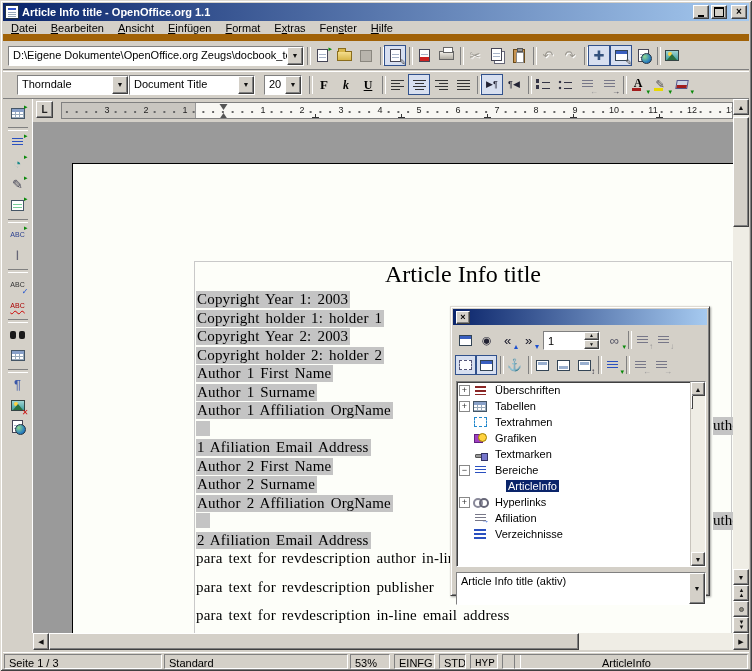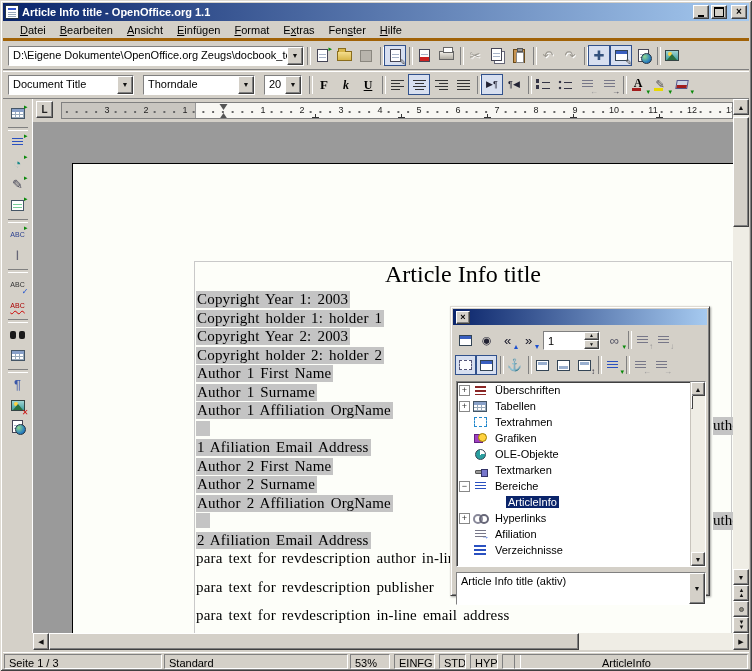--- a/index.html
+++ b/index.html
@@ -21,21 +21,21 @@
   .cap-btn { width:16px; height:14px; margin-left:2px; background:#d4d0c8; display:flex; align-items:center;
     justify-content:center; font-size:9px; font-weight:bold; color:#000;
     border:1px solid; border-color:#fff #404040 #404040 #fff; box-shadow: inset -1px -1px 0 #808080; }
   .cap-btn.close { margin-left:4px; }
   .cap-min::before { content:""; width:6px; height:2px; background:#000; margin-top:7px; }
   .cap-max::before { content:""; width:8px; height:7px; border:1px solid #000; border-top-width:2px; }
   .cap-x { font-size:10px; line-height:10px; }
 
   
   .menubar { position:absolute; left:3px; top:22px; width:746px; height:19px; display:flex; align-items:center;
-    padding-left:10px; border-bottom:3px solid #a16207; }
+    padding-left:1px; border-bottom:7px solid #a16207; }
   .menu-item { padding:2px 7px; white-space:nowrap; }
   .menu-item u { text-decoration:underline; }
 
   
   .funcbar { position:absolute; left:3px; top:42px; width:746px; height:28px; display:flex; align-items:center;
     padding-left:5px; border-bottom:1px solid #808080; }
   .objbar  { position:absolute; left:3px; top:71px; width:746px; height:28px; display:flex; align-items:center;
     padding-left:5px; border-bottom:1px solid #808080; box-shadow:0 1px 0 #fff inset; }
 
   .sunken { border:1px solid; border-color:#808080 #fff #fff #808080; box-shadow: inset 1px 1px 0 #404040; background:#fff; }
@@ -226,21 +226,21 @@
 
   
   .statusbar { position:absolute; left:3px; top:652px; width:746px; height:17px; border-top:1px solid #fff; }
   .st-cell { position:absolute; top:1px; height:15px; padding:2px 13px 0 4px; white-space:nowrap; overflow:hidden;
     border:1px solid; border-color:#808080 #fff #fff #808080; }
   .st-page { left:1px; width:158px; }
   .st-style { left:161px; width:184px; }
   .st-zoom { left:347px; width:40px; }
   .st-ins { left:391px; width:41px; }
   .st-sel { left:436px; width:27px; }
-  .st-hyp { left:467px; width:28px; }
+  .st-hyp { left:467px; width:28px;font-family:Liberation Mono, monospace; }
   .st-mini { left:499px; width:9px; }
   .st-sec { left:511px; width:234px; text-align:center; }
 </style>
 </head>
 <body>
 
 <div class="window">
 
   <div class="titlebar">
     <span class="app-ico"></span>
@@ -319,26 +319,26 @@
           <span class="sh sh-doc sh-globe"></span>
         </span>
         <span class="tb-sep"></span>
         <span class="tbb">
           <span class="sh sh-picture"></span>
         </span>
       </div>
   </div>
 
   <div class="objbar">
+    <div class="combo sunken" style="width:112px;margin-left:9px">
+      <span class="combo-text">Thorndale</span>
+      <span class="combo-btn">▼</span>
+    </div>
     <div class="combo sunken" style="width:126px">
       <span class="combo-text">Document Title</span>
-      <span class="combo-btn">▼</span>
-    </div>
-    <div class="combo sunken" style="width:112px;margin-left:9px">
-      <span class="combo-text">Thorndale</span>
       <span class="combo-btn">▼</span>
     </div>
     <div class="combo sunken" style="width:38px;margin-left:9px">
       <span class="combo-text">20</span>
       <span class="combo-btn">▼</span>
     </div>
     <span class="tb-sep" style="margin-left:4px"></span>
     <div id="objicons" style="display:flex;align-items:center">
         <span class="tbb">
           <span class="gl fmt-b">F</span>
@@ -624,26 +624,20 @@
               <span class="tree-label">Textrahmen</span>
             </div>
             <div class="tree-item">
               <span class="tree-ico">
                 <span class="sh sh-graphics"></span>
               </span>
               <span class="tree-label">Grafiken</span>
             </div>
             <div class="tree-item">
               <span class="tree-ico">
-                <span class="sh sh-ole"></span>
-              </span>
-              <span class="tree-label">OLE-Objekte</span>
-            </div>
-            <div class="tree-item">
-              <span class="tree-ico">
                 <span class="sh sh-bookmark"></span>
               </span>
               <span class="tree-label">Textmarken</span>
             </div>
             <div class="tree-item">
               <span class="tree-exp">−</span>
               <span class="tree-ico">
                 <span class="sh sh-bars-blue"></span>
               </span>
               <span class="tree-label">Bereiche</span>

